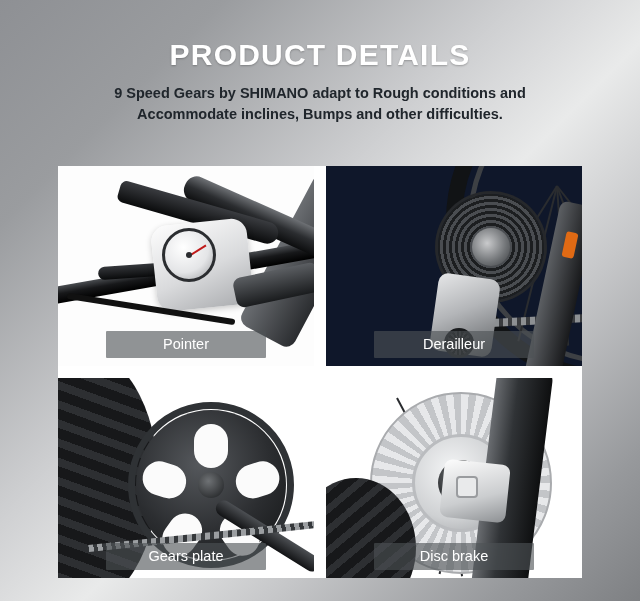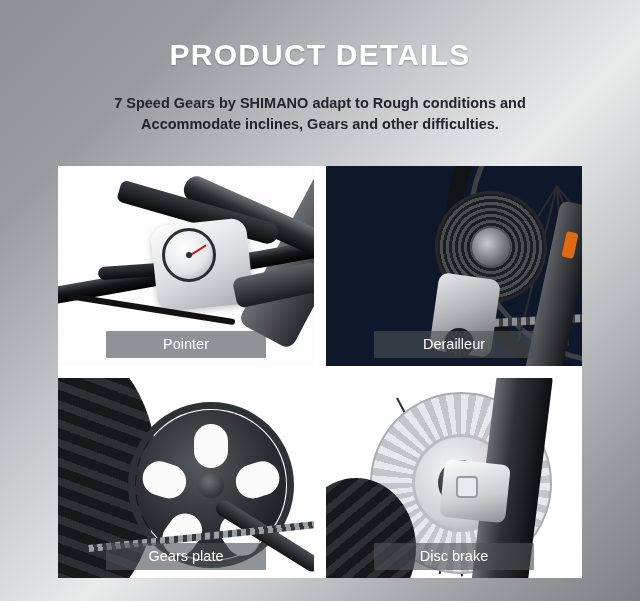--- a/index.html
+++ b/index.html
@@ -31,21 +31,21 @@
     text-align: center;
     box-sizing: border-box;
     padding-top: 38px;
   }
   .title {
     font-size: 30px;
     font-weight: bold;
     letter-spacing: 1.2px;
     color: #ffffff;
     text-shadow: 0 1px 2px rgba(0,0,0,0.25);
-    margin: 0 0 22px 0;
+    margin: 0 0 12px 0;
     line-height: 1.1;
   }
   .subtitle {
     font-size: 14.5px;
     font-weight: bold;
     color: #20262c;
     line-height: 1.45;
     margin: 0 auto;
     width: 470px;
   }
@@ -385,22 +385,22 @@
   }
 </style>
 </head>
 <body>
 
 <div class="poster">
 
   <div class="header">
     <h1 class="title">PRODUCT DETAILS</h1>
     <p class="subtitle">
-      <span>7 Speed Gears by SHIMANO adapt to Rough conditions and</span><br>
-      <span>Accommodate inclines, Gears and other difficulties.</span>
+      <span>9 Speed Gears by SHIMANO adapt to Rough conditions and</span><br>
+      <span>Accommodate inclines, Bumps and other difficulties.</span>
     </p>
   </div>
 
   <div class="grid">
 
     <div class="cell c1">
       <div class="photo">
         <div class="tube"></div>
         <div class="bar"></div>
         <div class="bar2"></div>

